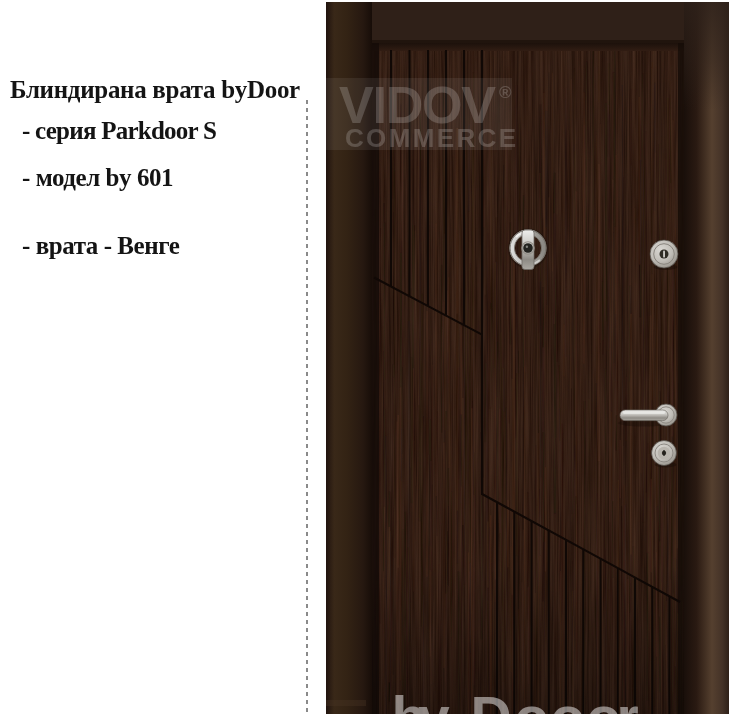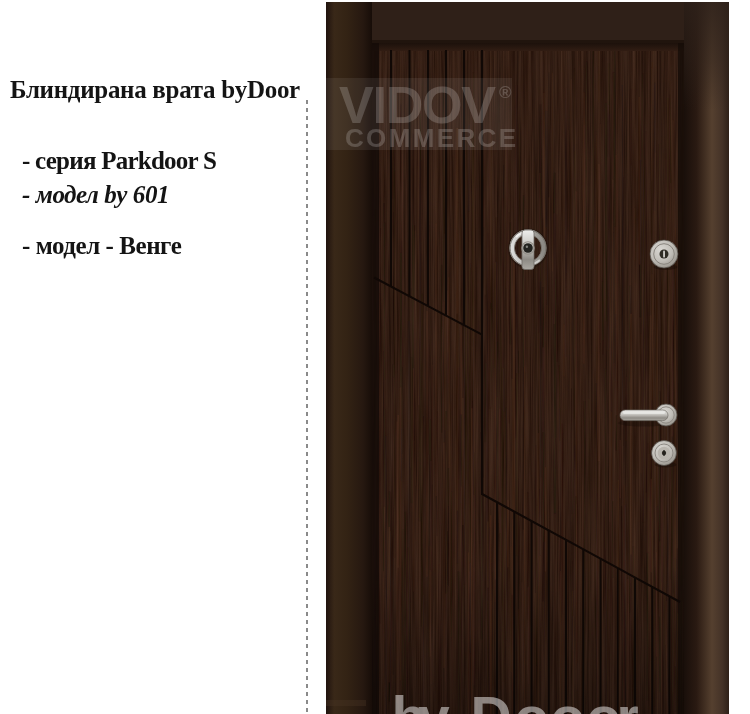--- a/index.html
+++ b/index.html
@@ -1,32 +1,32 @@
 <!DOCTYPE html>
 <html><head>
 <meta charset="utf-8">
 <style>
   html,body{margin:0;padding:0;}
   body{width:750px;height:714px;background:#ffffff;position:relative;overflow:hidden;
        font-family:"Liberation Serif", serif;}
   .line{position:absolute;font-weight:bold;color:#141414;white-space:nowrap;}
   #t1{left:10px;top:77px;font-size:25px;line-height:25px;letter-spacing:-0.3px;text-align:center;}
-  #t2{left:22px;top:148px;font-size:25px;line-height:25px;letter-spacing:-0.75px;text-align:center;}
-  #t3{left:22px;top:182px;font-size:25px;line-height:25px;letter-spacing:-0.44px;font-style:italic;}
+  #t2{left:22px;top:118px;font-size:25px;line-height:25px;letter-spacing:-0.75px;text-align:center;}
+  #t3{left:22px;top:165px;font-size:25px;line-height:25px;letter-spacing:-0.44px;}
   #t4{left:22px;top:233px;font-size:25px;line-height:25px;letter-spacing:-0.44px;}
   #dash{position:absolute;left:306px;top:100px;width:2px;height:614px;
         background:repeating-linear-gradient(180deg,#8a8a8a 0 4px,rgba(0,0,0,0) 4px 8px);}
   #photo{position:absolute;left:326px;top:0;width:403px;height:588px;}
 </style>
 </head>
 <body>
 <div class="line" id="t1">Блиндирана врата byDoor</div>
 <div class="line" id="t2">- серия Parkdoor S</div>
 <div class="line" id="t3">- модел by 601</div>
-<div class="line" id="t4">- модел - Венге</div>
+<div class="line" id="t4">- врата - Венге</div>
 <div id="dash"></div>
 <div id="photo">
 <svg width="403" height="714" viewBox="0 0 403 714">
 <defs>
   <clipPath id="leafClip">
           <rect x="46" y="43" width="312" height="671"></rect>
         </clipPath>
   <linearGradient id="gLeftCase" x1="0" y1="0" x2="1" y2="0">
     <stop offset="0" stop-color="#20130e"></stop>
     <stop offset="0.18" stop-color="#392818"></stop>

